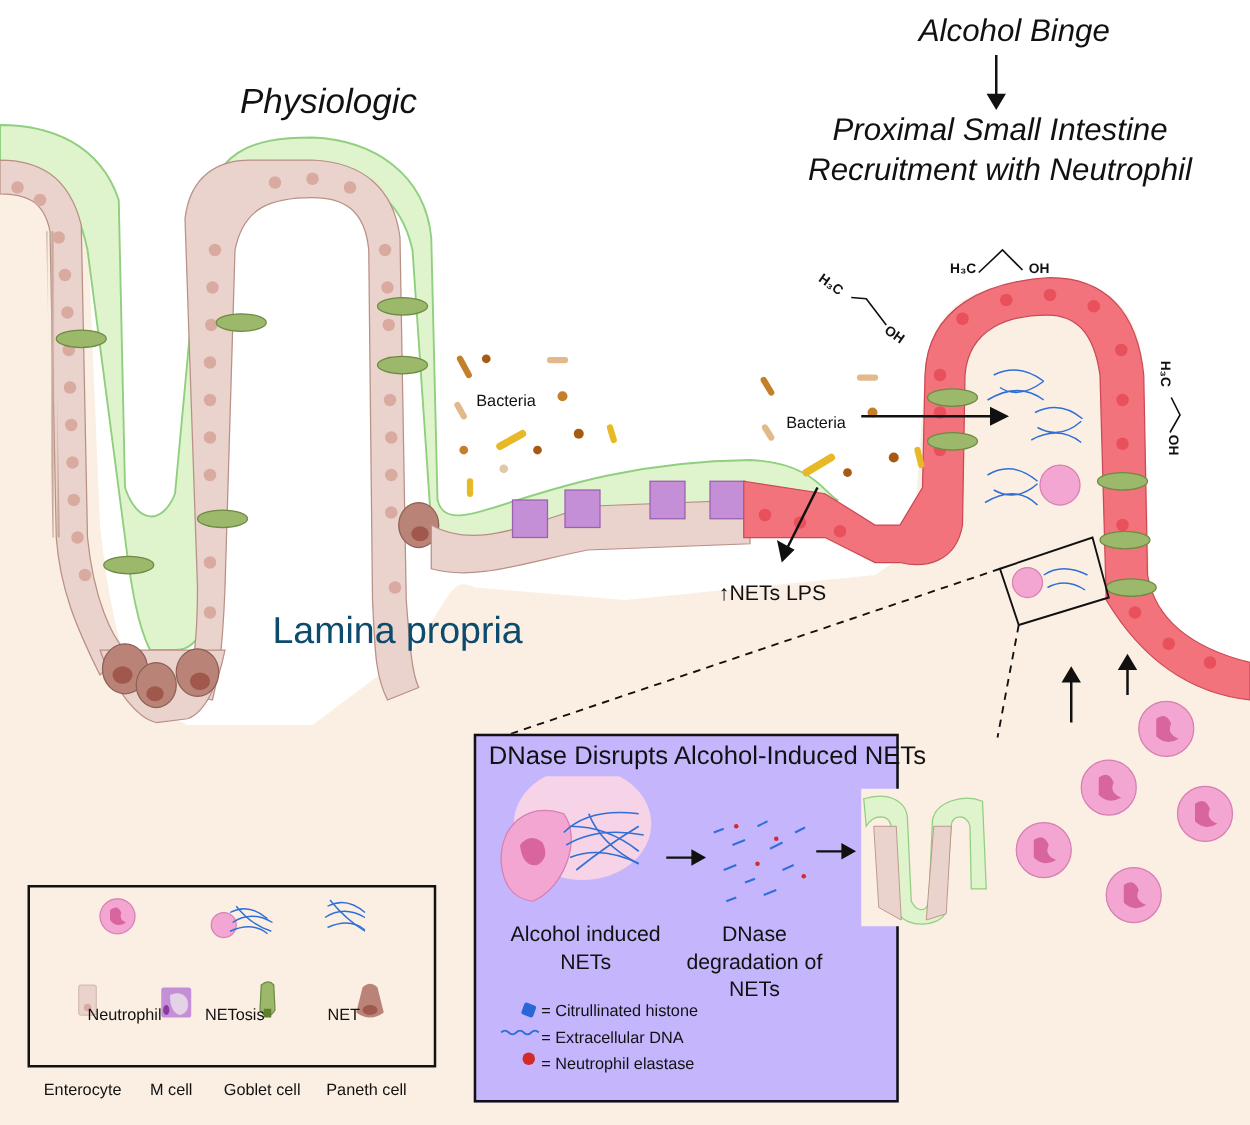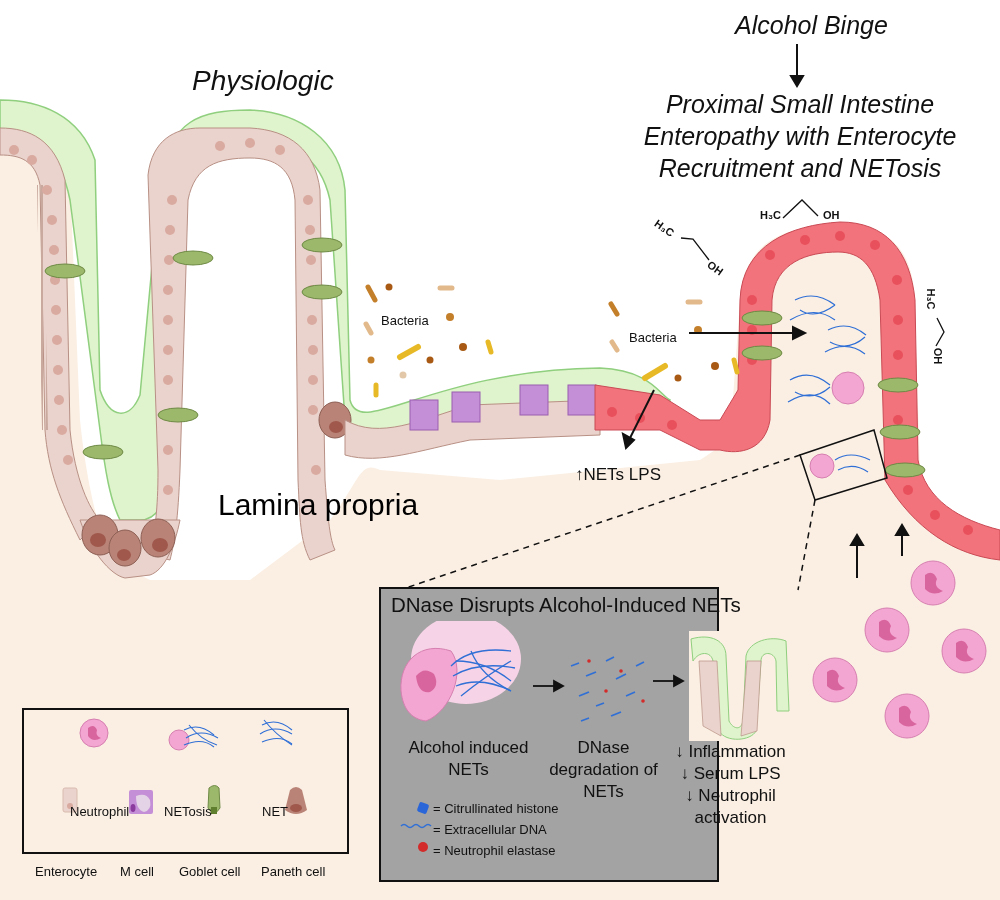--- a/index.html
+++ b/index.html
@@ -4,27 +4,27 @@
 <style>
   html, body { margin: 0; padding: 0; background: #ffffff; }
   body { width: 1000px; height: 900px; position: relative; overflow: hidden;
          font-family: "Liberation Sans", sans-serif; color: #111; }
   svg.scene { position: absolute; left: 0; top: 0; }
   .txt { position: absolute; white-space: nowrap; line-height: 1.2; }
   .ital { font-style: italic; }
   #title-physio { left: 192px; top: 64px; font-size: 28px; }
   #title-binge { left: 707px; top: 10px; font-size: 25px; margin-left: 28px; }
   .enteropathy { left: 630px; top: 88px; width: 340px; text-align: center; font-size: 25px; line-height: 32px; white-space: normal; }
-  #lamina { left: 218px; top: 487px; font-size: 30px; color: #000000; }
+  #lamina { left: 218px; top: 487px; font-size: 30px; color: #0c4a6e; }
   #bacteria1 { left: 381px; top: 313px; font-size: 13px; }
   #bacteria2 { left: 629px; top: 330px; font-size: 13px; }
   #serum { left: 575px; top: 465px; font-size: 17px; }
   .chem { position: absolute; font-size: 11px; font-weight: bold; font-family: "Liberation Sans", sans-serif; }
   #dnase-box { position: absolute; left: 379px; top: 587px; width: 340px; height: 295px;
-               border: 2px solid #111; background: #a3a3a3; box-sizing: border-box; }
+               border: 2px solid #111; background: #c4b5fd; box-sizing: border-box; }
   #dnase-title { left: 10px; top: 4px; font-size: 20.5px; }
   .lbl-c { position: absolute; text-align: center; font-size: 17px; line-height: 22px; white-space: normal; }
   .leg-sm { position: absolute; font-size: 13px; white-space: nowrap; }
   #legend-box { position: absolute; left: 22px; top: 708px; width: 327px; height: 146px;
                 border: 2px solid #111; background: #fbefe3; box-sizing: border-box; }
   .leg-l { position: absolute; font-size: 13px; white-space: nowrap; margin-top: 44px; }
 </style>
 </head>
 <body>
 
@@ -218,22 +218,21 @@
     <polyline points="681,238 693,239 709,260"></polyline>
     <polyline points="783,218 802,200 818,216"></polyline>
     <polyline points="937,318 944,332 936,346"></polyline>
   </g>
 </svg>
 
 <div class="txt ital" id="title-physio">Physiologic</div>
 <div class="txt ital" id="title-binge">Alcohol Binge</div>
 <div class="txt ital enteropathy">
   <div>Proximal Small Intestine</div>
-  <div>Enteropathy with Enterocyte</div>
-  <div>Recruitment and NETosis</div>
+  <div>Recruitment with Neutrophil</div>
 </div>
 <div class="txt" id="lamina">Lamina propria</div>
 <div class="txt" id="bacteria1">Bacteria</div>
 <div class="txt" id="bacteria2">Bacteria</div>
 <div class="txt" id="serum">↑NETs LPS</div>
 
 <div class="chem" style="left:654px;top:222px;transform:rotate(35deg);">H₃C</div>
 <div class="chem" style="left:707px;top:262px;transform:rotate(35deg);">OH</div>
 <div class="chem" style="left:760px;top:209px;">H₃C</div>
 <div class="chem" style="left:823px;top:209px;">OH</div>
@@ -281,25 +280,20 @@
       </g>
     </g>
     <g>
       <rect x="308" y="10" width="104" height="112" fill="#fbefe3"></rect>
       <path d="M310,18 C330,12 345,20 345,35 L348,100 C352,108 360,110 362,100 L365,35 C368,20 390,14 405,20 L408,90 L396,90 L395,40 C393,30 380,30 380,40 L375,110 C370,120 345,122 338,110 L332,40 C330,30 318,30 312,40 Z" fill="#dff3cc" stroke="#8fcf7e"></path>
       <path d="M318,40 L322,105 L340,115 L336,40 Z M380,40 L376,110 L360,115 L366,40 Z" fill="#ead3cc" stroke="#b89085" stroke-width="0.7"></path>
     </g>
   </svg>
   <div class="lbl-c" style="left:165px;top:148px;width:115px;">DNase degradation of NETs</div>
   <div class="lbl-c" style="left:10px;top:148px;width:155px;">Alcohol induced NETs</div>
-  <div class="lbl-c" style="left:282px;top:152px;width:135px;">
-    <div>↓ Inflammation</div>
-    <div>↓ Serum LPS</div>
-    <div>↓ Neutrophil activation</div>
-  </div>
 
   <svg width="40" height="70" style="position:absolute;left:18px;top:211px;">
     <rect x="19" y="3" width="10" height="10" rx="2" transform="rotate(20,24,8)" fill="#2a66d8"></rect>
     <path d="M2,26 q3,-3 6,0 q3,3 6,0 q3,-3 6,0 q3,3 6,0 q3,-3 6,0" stroke="#2f6fd6" stroke-width="1.5" fill="none"></path>
     <circle cx="24" cy="47" r="5" fill="#d32a2a"></circle>
   </svg>
   <div class="leg-sm" style="left:52px;top:212px;">= Citrullinated histone</div>
   <div class="leg-sm" style="left:52px;top:233px;">= Extracellular DNA</div>
   <div class="leg-sm" style="left:52px;top:254px;">= Neutrophil elastase</div>
 </div>

